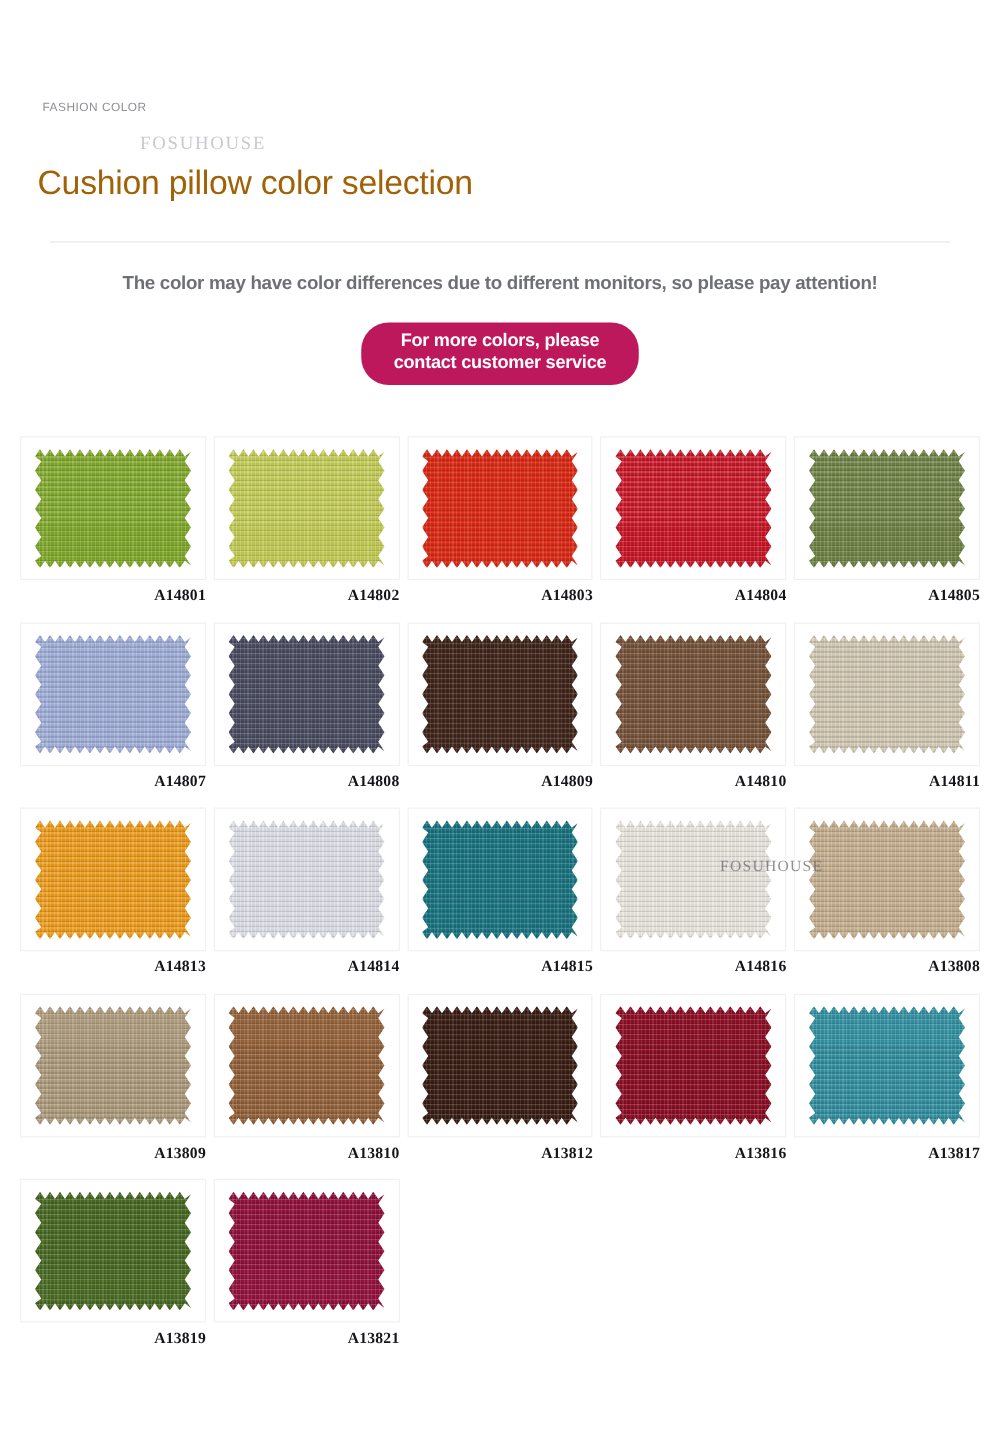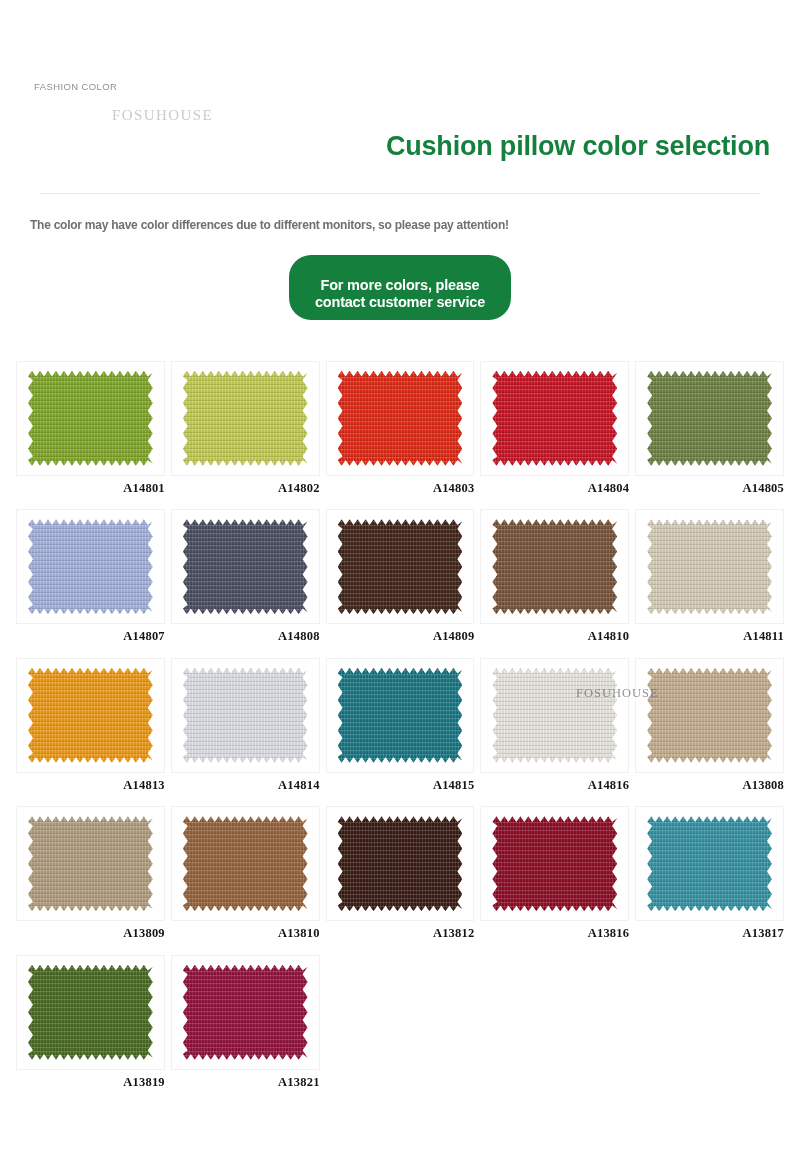--- a/index.html
+++ b/index.html
@@ -33,54 +33,55 @@
   .brand-watermark {
     font-family: "Liberation Serif", serif;
     font-size: 15px;
     letter-spacing: 1.4px;
     color: #c9c9cf;
     padding-left: 82px;
     padding-top: 16px;
     line-height: 1;
   }
   .page-title {
-    text-align: right;
-    font-family: "Liberation Sans", sans-serif;
-    font-weight: bold;
+    text-align: left;
+    font-family: "Liberation Sans", sans-serif;
+    font-weight: normal;
     font-size: 27px;
-    color: #15803d;
+    color: #a16207;
     letter-spacing: -0.2px;
     margin-top: 9px;
     line-height: 1.1;
   }
   .divider {
     height: 1px;
     background: #e9e9ec;
     margin: 32px 10px 0 10px;
   }
   .subtitle {
+    text-align: center;
     font-family: "Liberation Sans", sans-serif;
     font-weight: bold;
-    font-size: 12px;
+    font-size: 15px;
     color: #6f7076;
     margin-top: 24px;
     letter-spacing: -0.25px;
     line-height: 1.2;
   }
   .cta-wrap {
     display: flex;
     justify-content: center;
     margin-top: 22px;
   }
   .cta-button {
-    background: #15803d;
+    background: #be185d;
     color: #ffffff;
     border: none;
     border-radius: 22px;
-    padding: 22px 26px 9px 26px;
+    padding: 7px 26px 9px 26px;
     font-family: "Liberation Sans", sans-serif;
     font-weight: bold;
     font-size: 14.5px;
     line-height: 1.18;
     text-align: center;
     cursor: pointer;
     letter-spacing: -0.2px;
     min-width: 204px;
   }
   .cta-line { display: block; }

